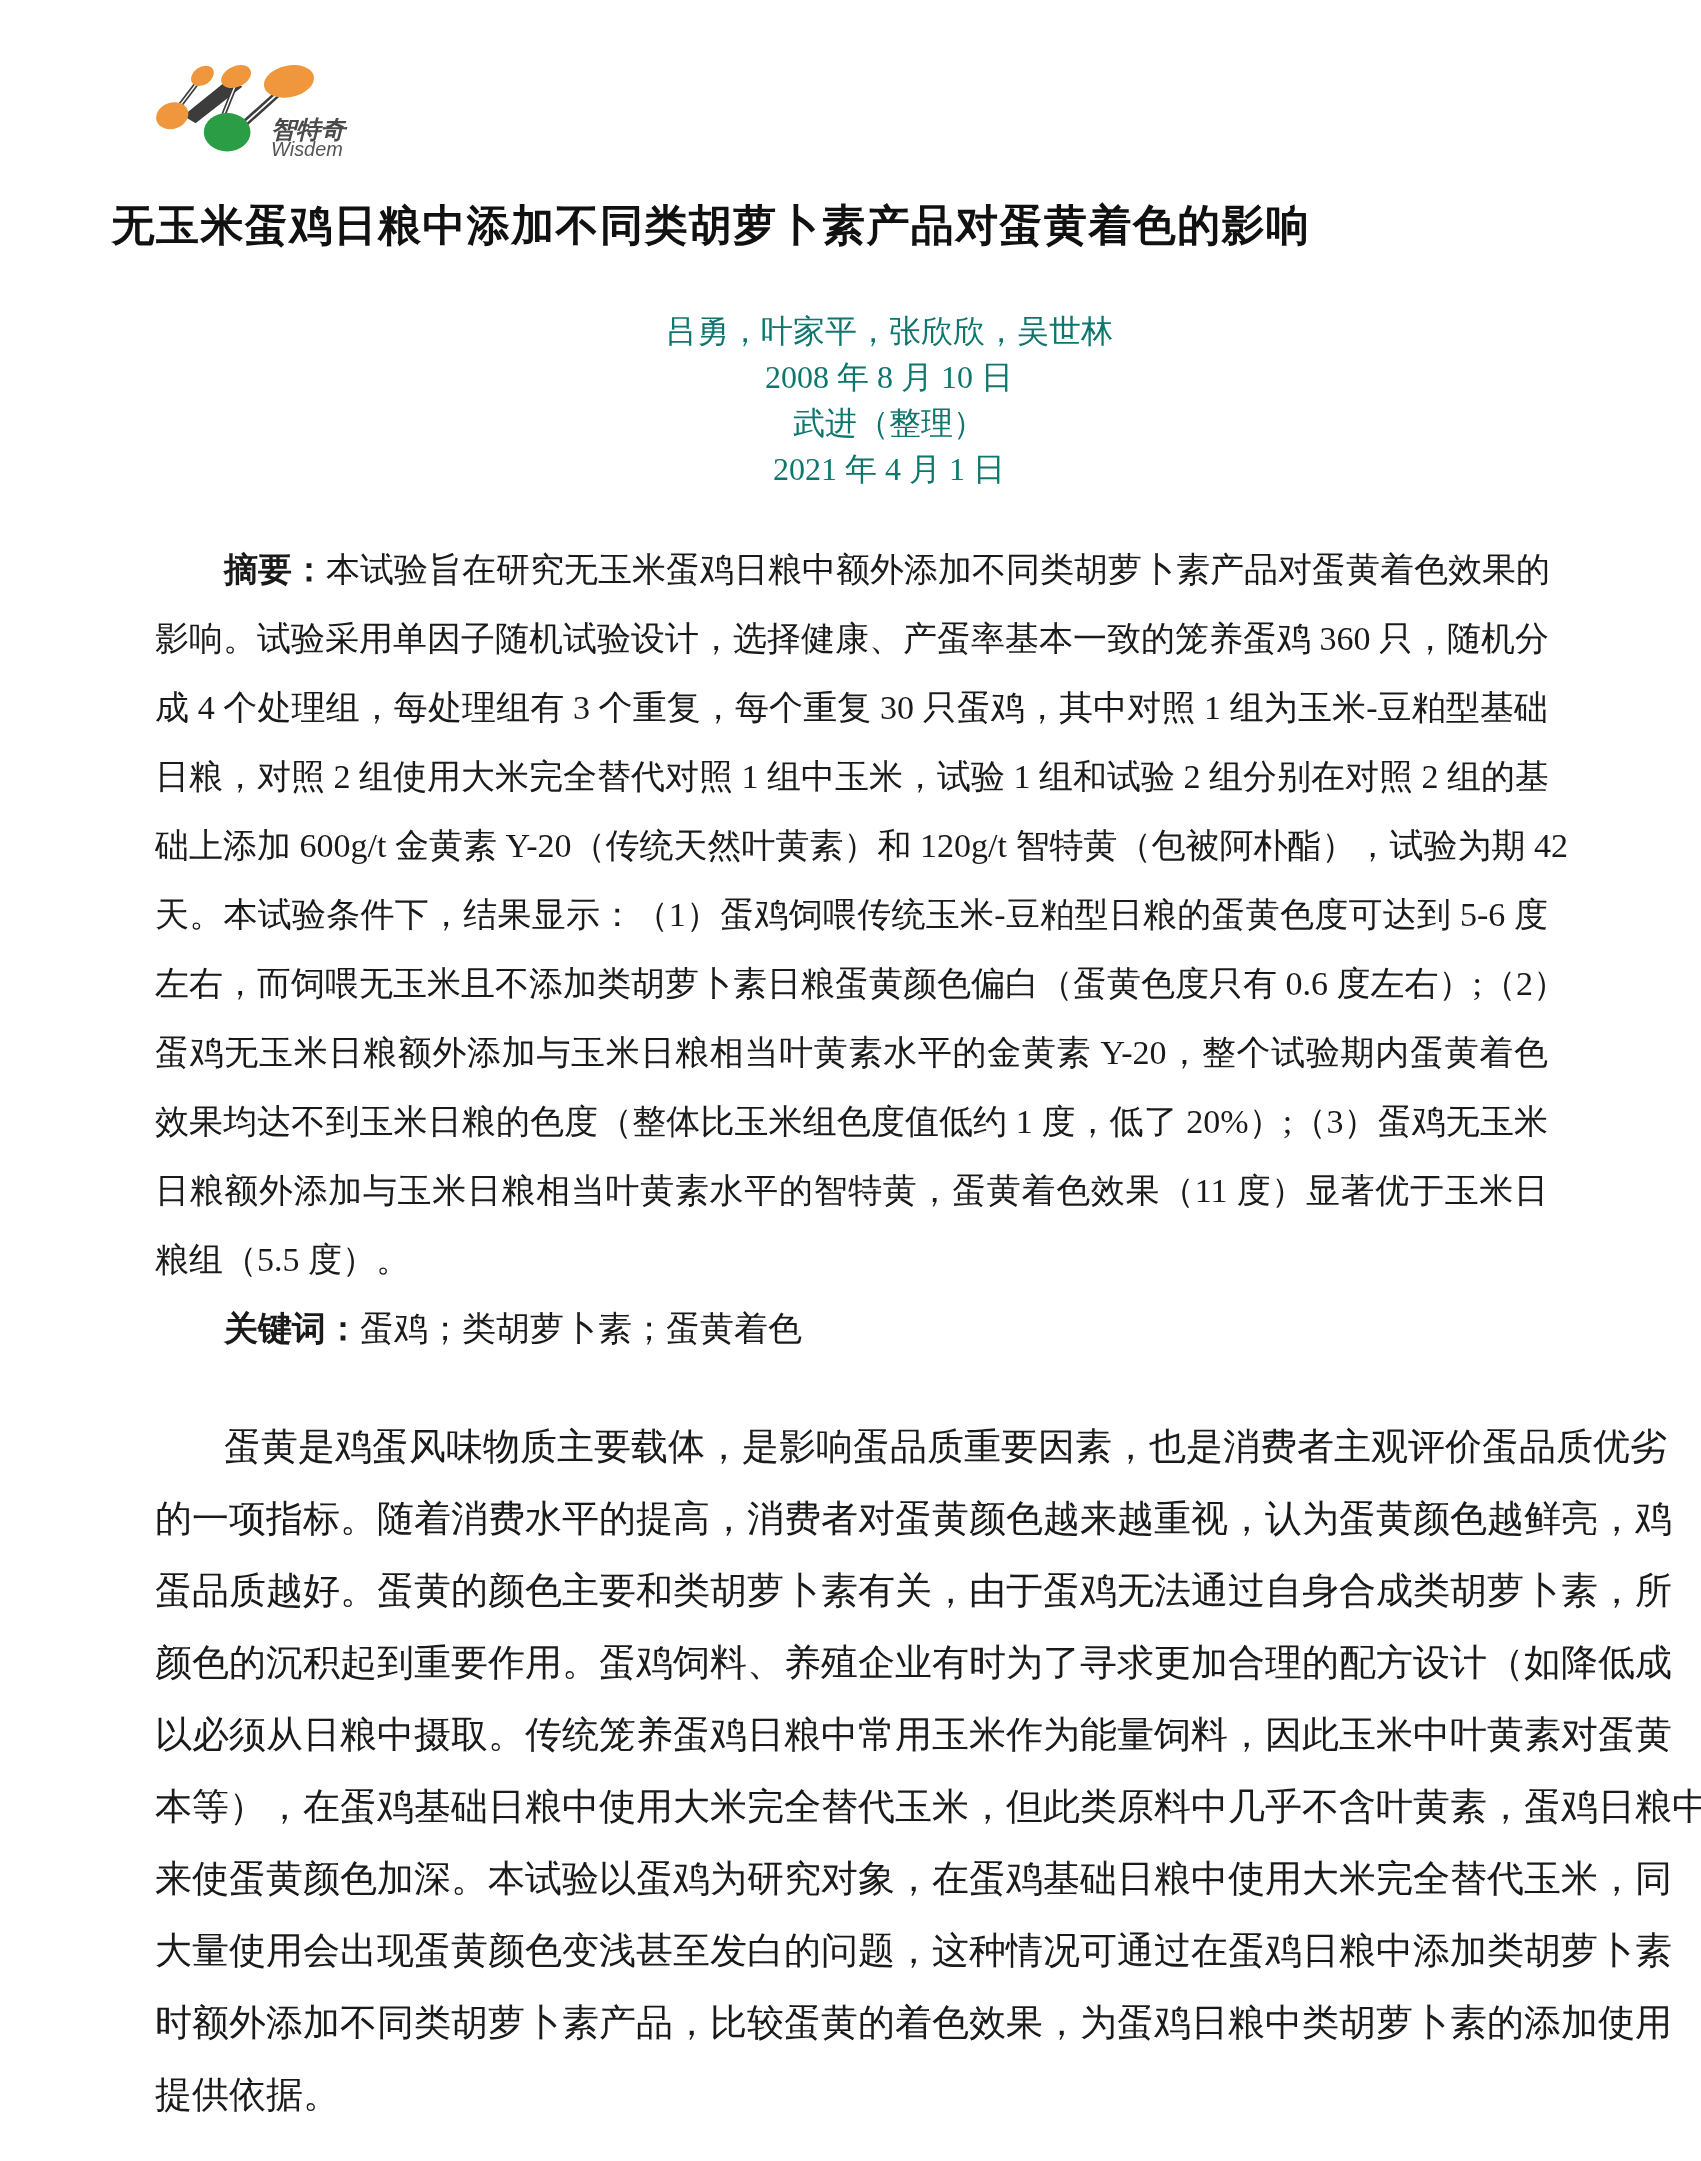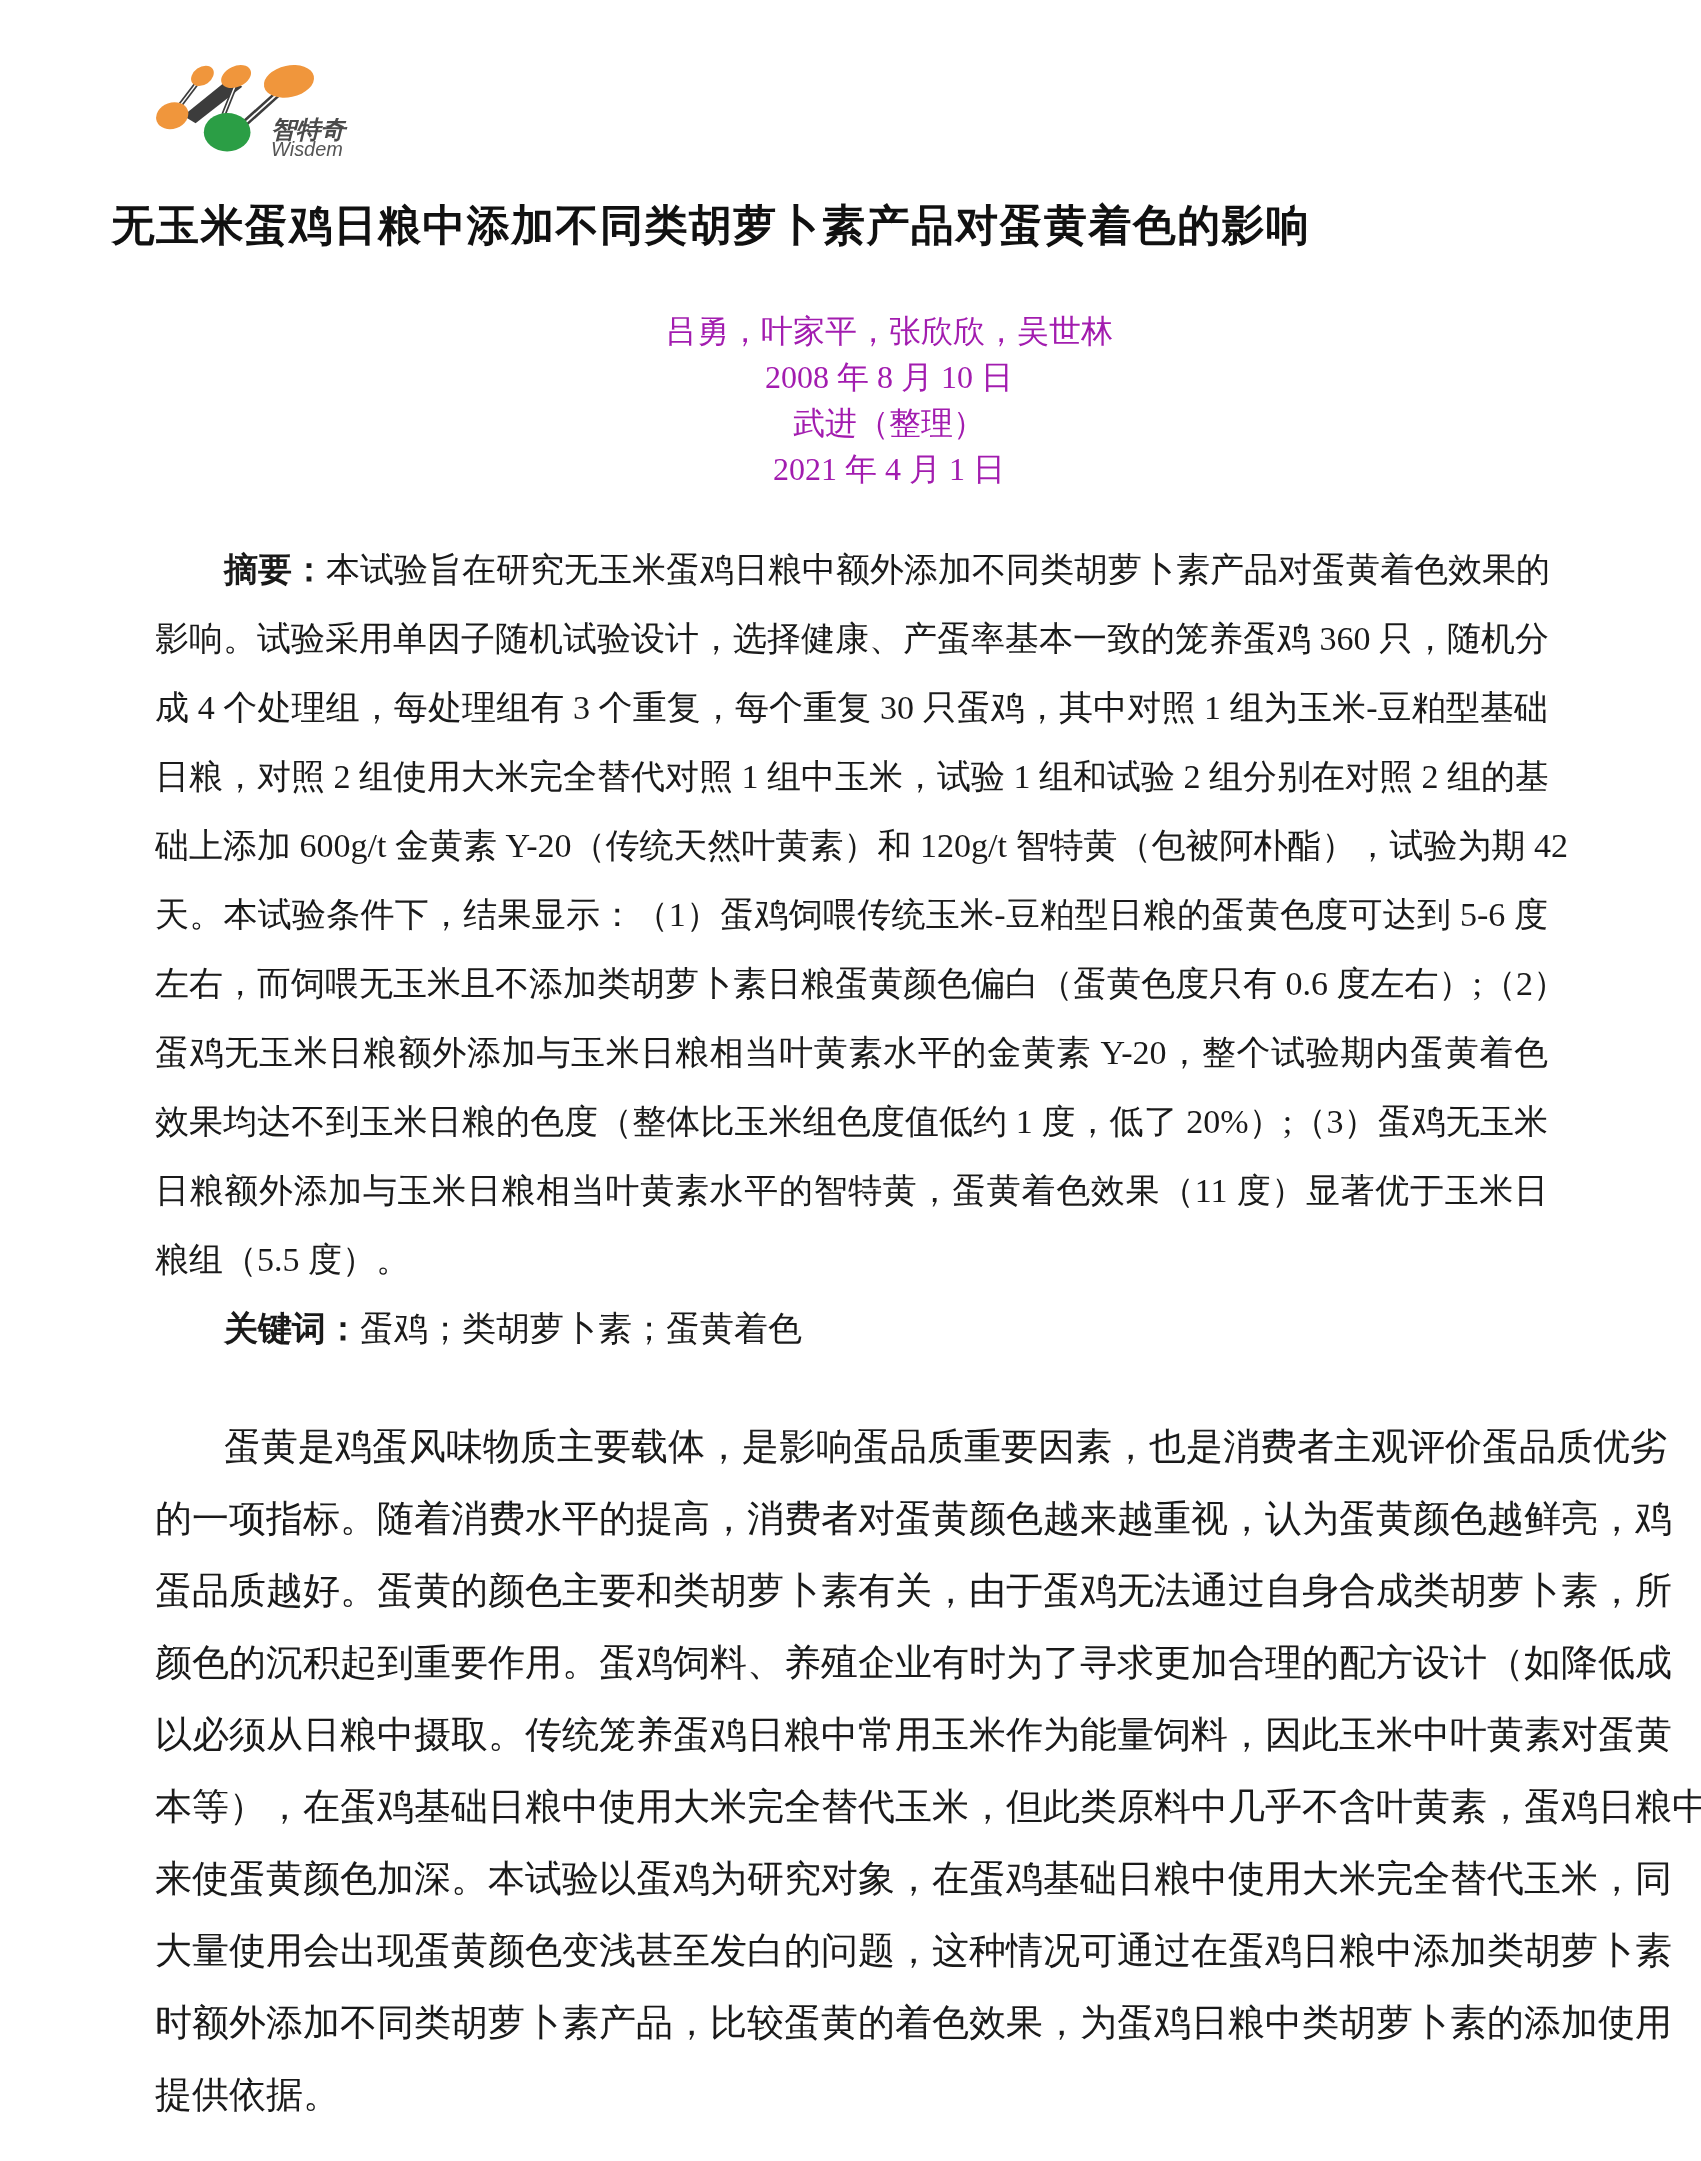--- a/index.html
+++ b/index.html
@@ -43,21 +43,21 @@
   .meta {
     position: absolute;
     left: 0;
     top: 308px;
     width: 1701px;
     box-sizing: border-box;
     padding-left: 77px;       
     text-align: center;
     font-size: 32px;
     line-height: 46px;
-    color: #a21caf;
+    color: #0f766e;
   }
 
   
   .column {
     position: absolute;
     left: 155px;
     width: 1393px;
   }
   .abstract-block { top: 535px;  font-size: 34px; line-height: 69px; }
   .body-block     { top: 1411px; font-size: 37px; line-height: 72px; }

